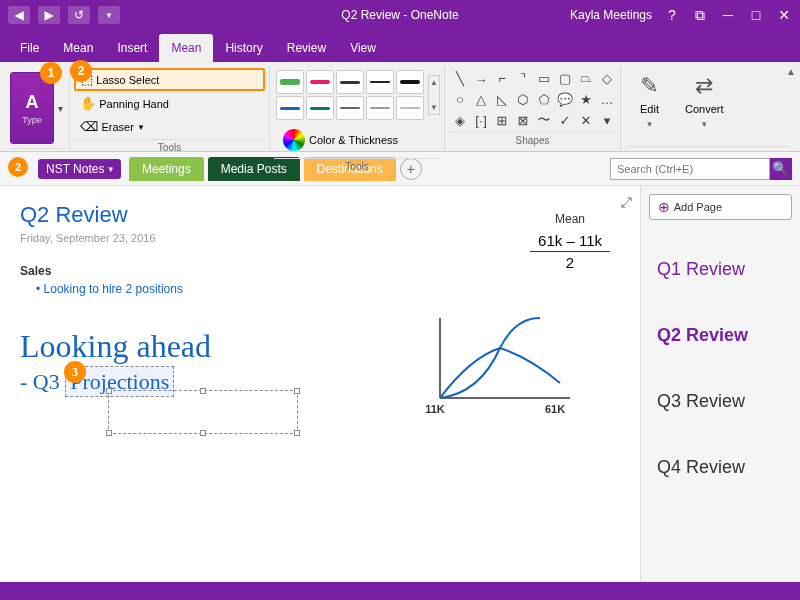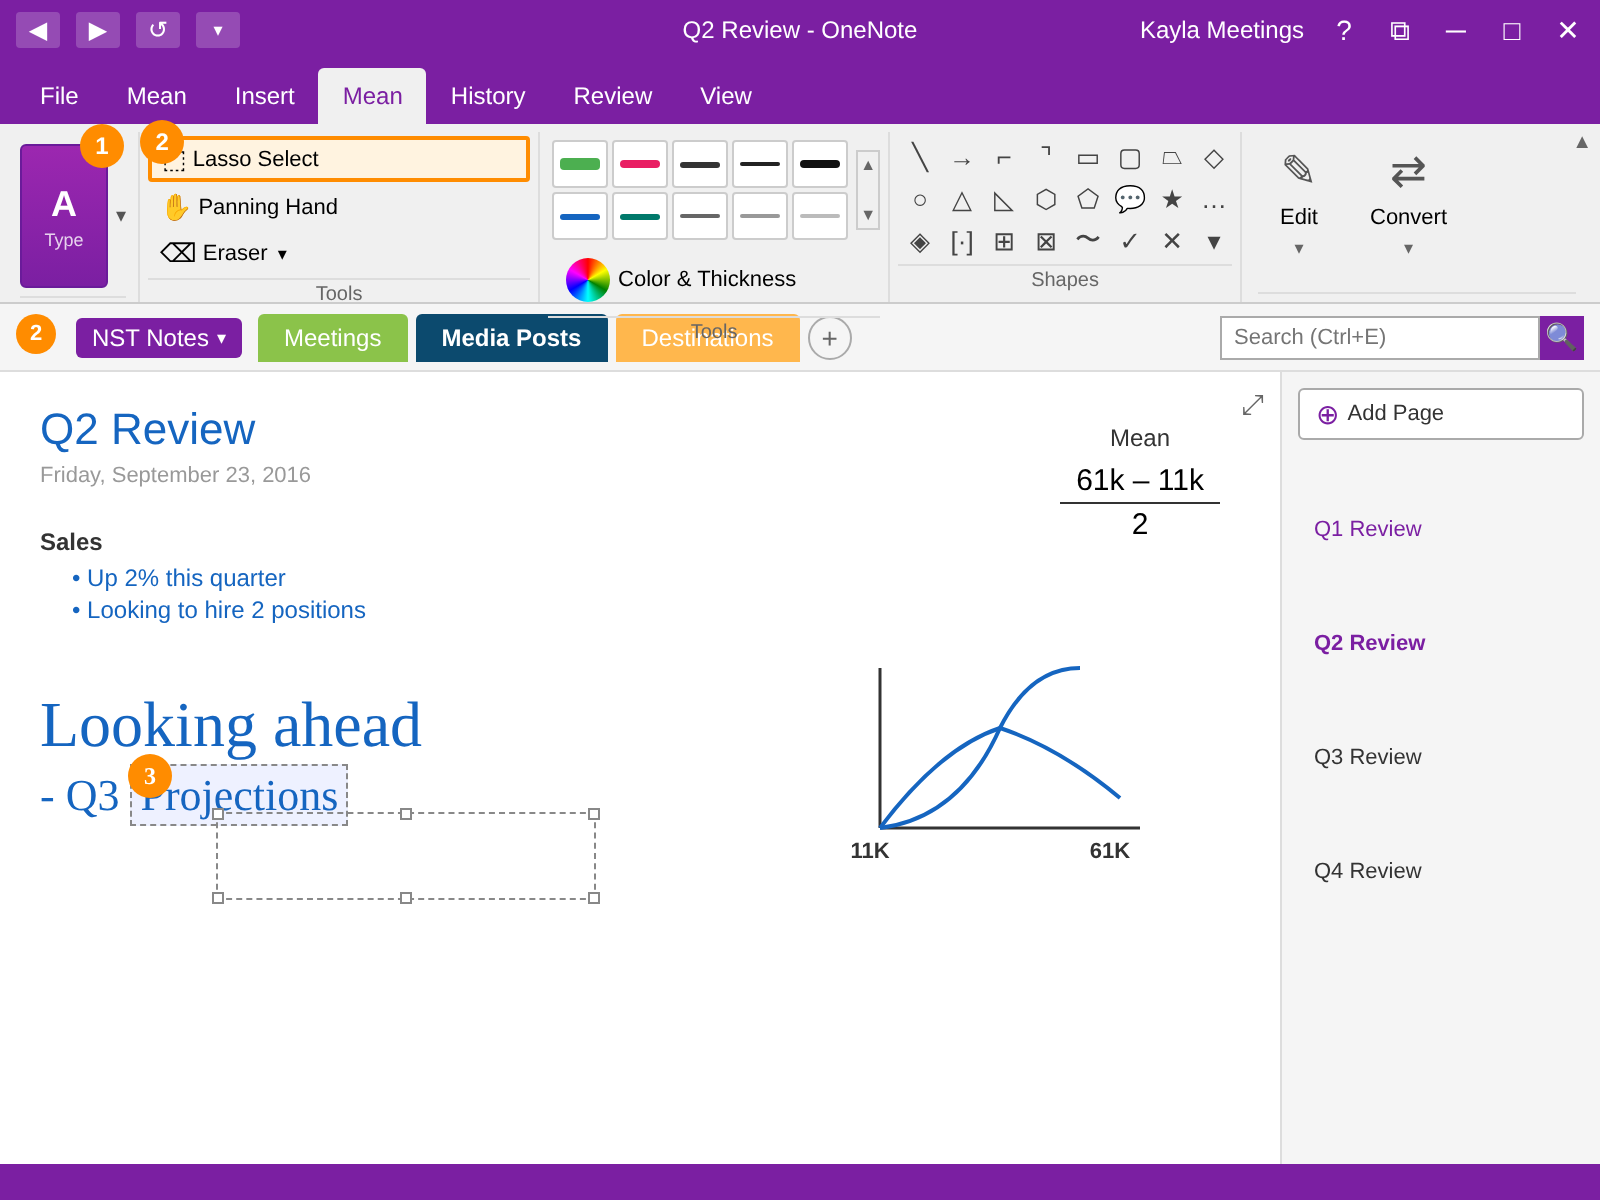--- a/index.html
+++ b/index.html
@@ -176,21 +176,21 @@
     }
     .section-tab {
       padding: 4px 12px;
       border-radius: 3px 3px 0 0;
       font-size: 12px;
       cursor: pointer;
       color: #333;
       border: 1px solid transparent;
     }
     .section-tab.green { background: #8BC34A; color: white; }
-    .section-tab.pink { background: #0c4a6e; color: white; font-weight: bold; }
+    .section-tab.pink { background: #14532d; color: white; }
     .section-tab.orange { background: #FFB74D; color: white; }
     .section-add {
       width: 22px;
       height: 22px;
       border: 1px solid #aaa;
       border-radius: 50%;
       display: flex;
       align-items: center;
       justify-content: center;
       cursor: pointer;
@@ -313,21 +313,21 @@
       border-radius: 3px;
       padding: 4px 8px;
       cursor: pointer;
       font-size: 11px;
       color: #333;
       width: 100%;
       margin-bottom: 8px;
     }
     .page-list-item {
       padding: 6px 8px;
-      font-size: 11px;
+      font-size: 18px;
       cursor: pointer;
       border-radius: 2px;
       color: #333;
       margin-top: 33px;
     }
     .page-list-item.active { color: #7B1FA2; font-weight: bold; }
 
     
     .status-bar {
       background: #7B1FA2;
@@ -572,21 +572,20 @@
   <div class="page-content">
     <div class="page-expand-btn">⤢</div>
 
     <div style="display:flex; gap:30px;">
       <div style="flex:1;">
         <div class="page-title">Q2 Review</div>
         <div class="page-date">Friday, September 23, 2016</div>
 
         <div class="sales-section">
           <div class="sales-title">Sales</div>
-          <div class="bullet-item">Up 2% this quarter</div>
           <div class="bullet-item">Looking to hire 2 positions</div>
         </div>
       </div>
 
       <div class="mean-formula">
         <div class="mean-label">Mean</div>
         <div class="fraction">
           <div class="fraction-num">61k – 11k</div>
           <div class="fraction-den">2</div>
         </div>

